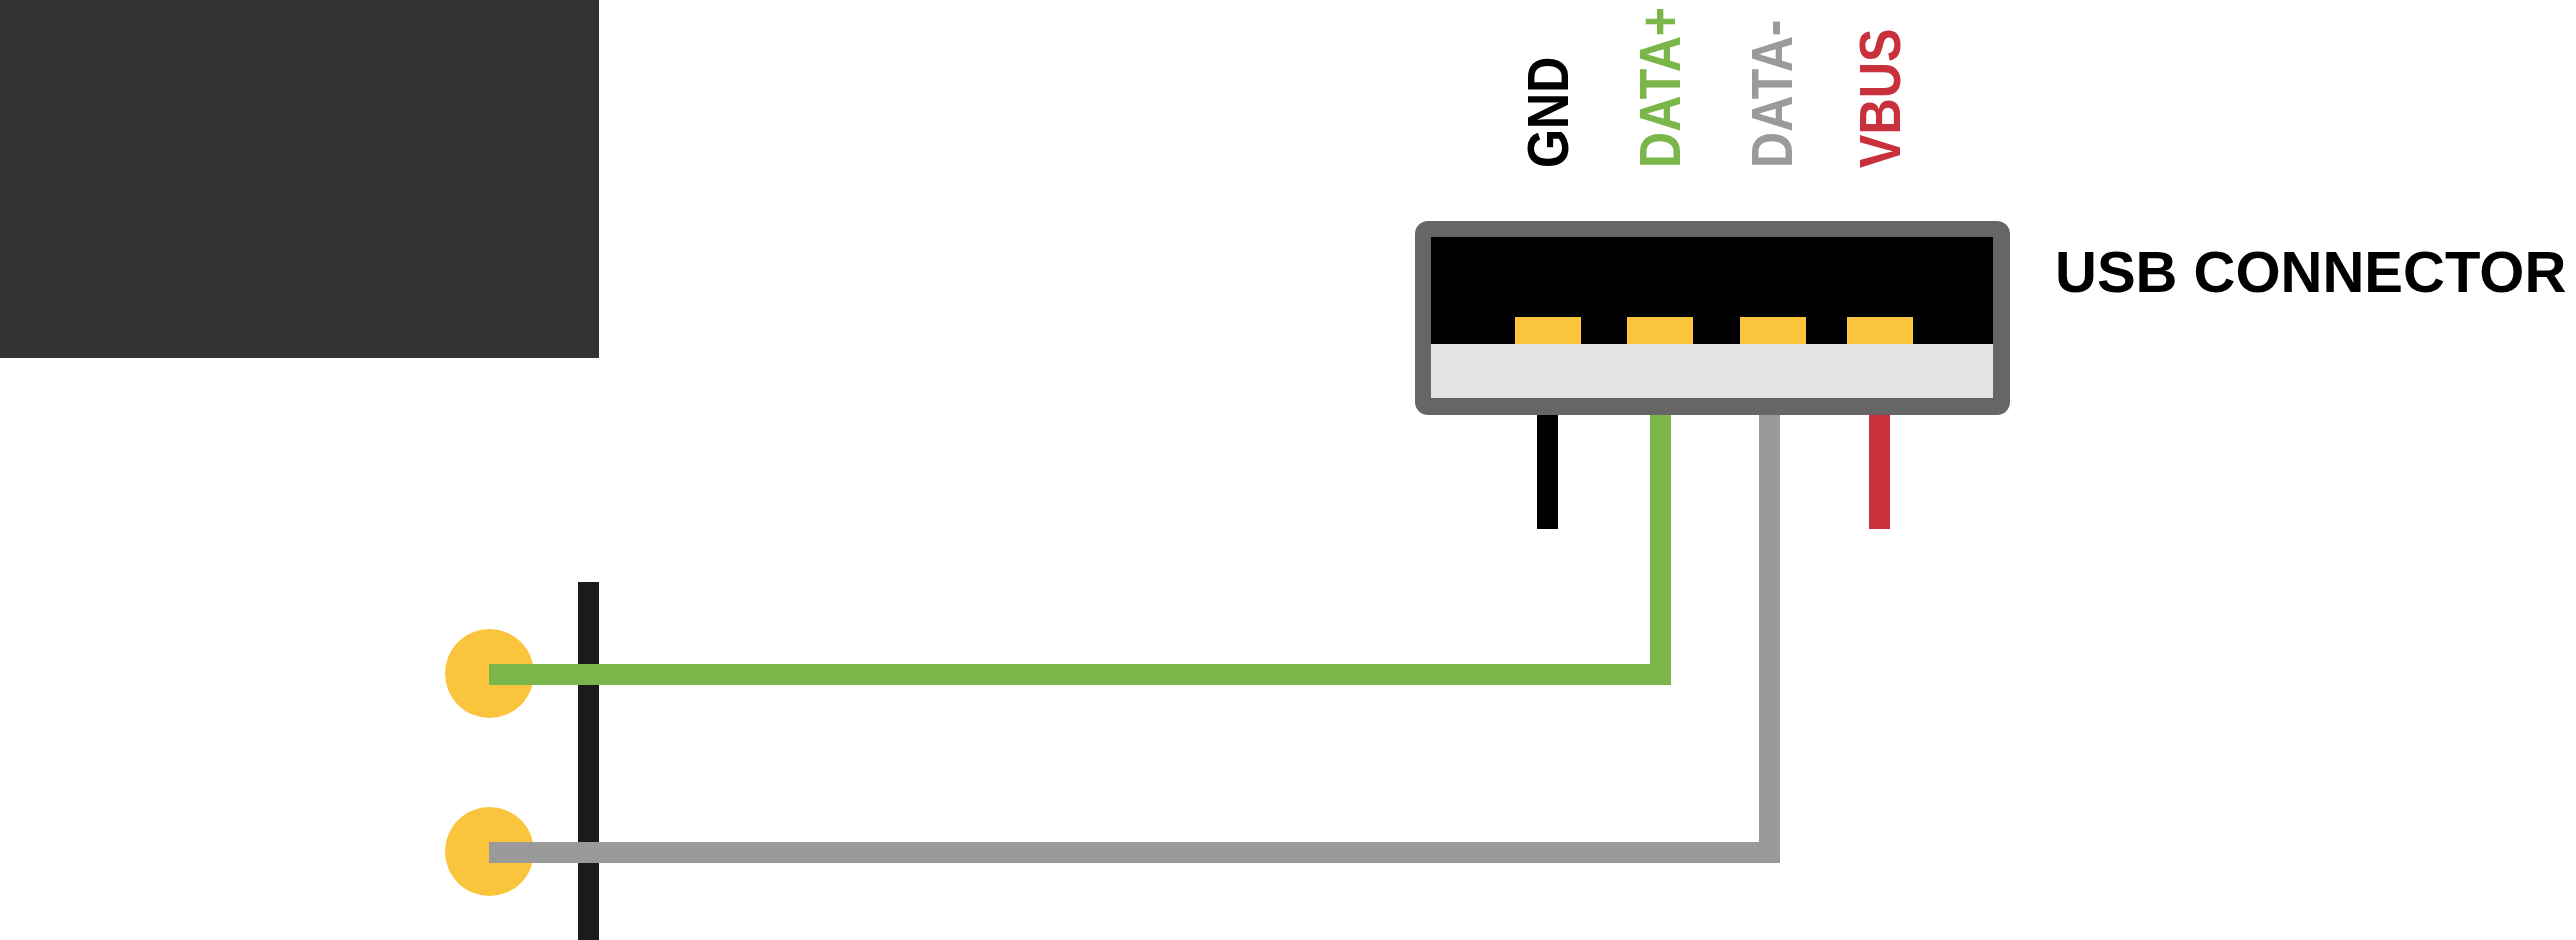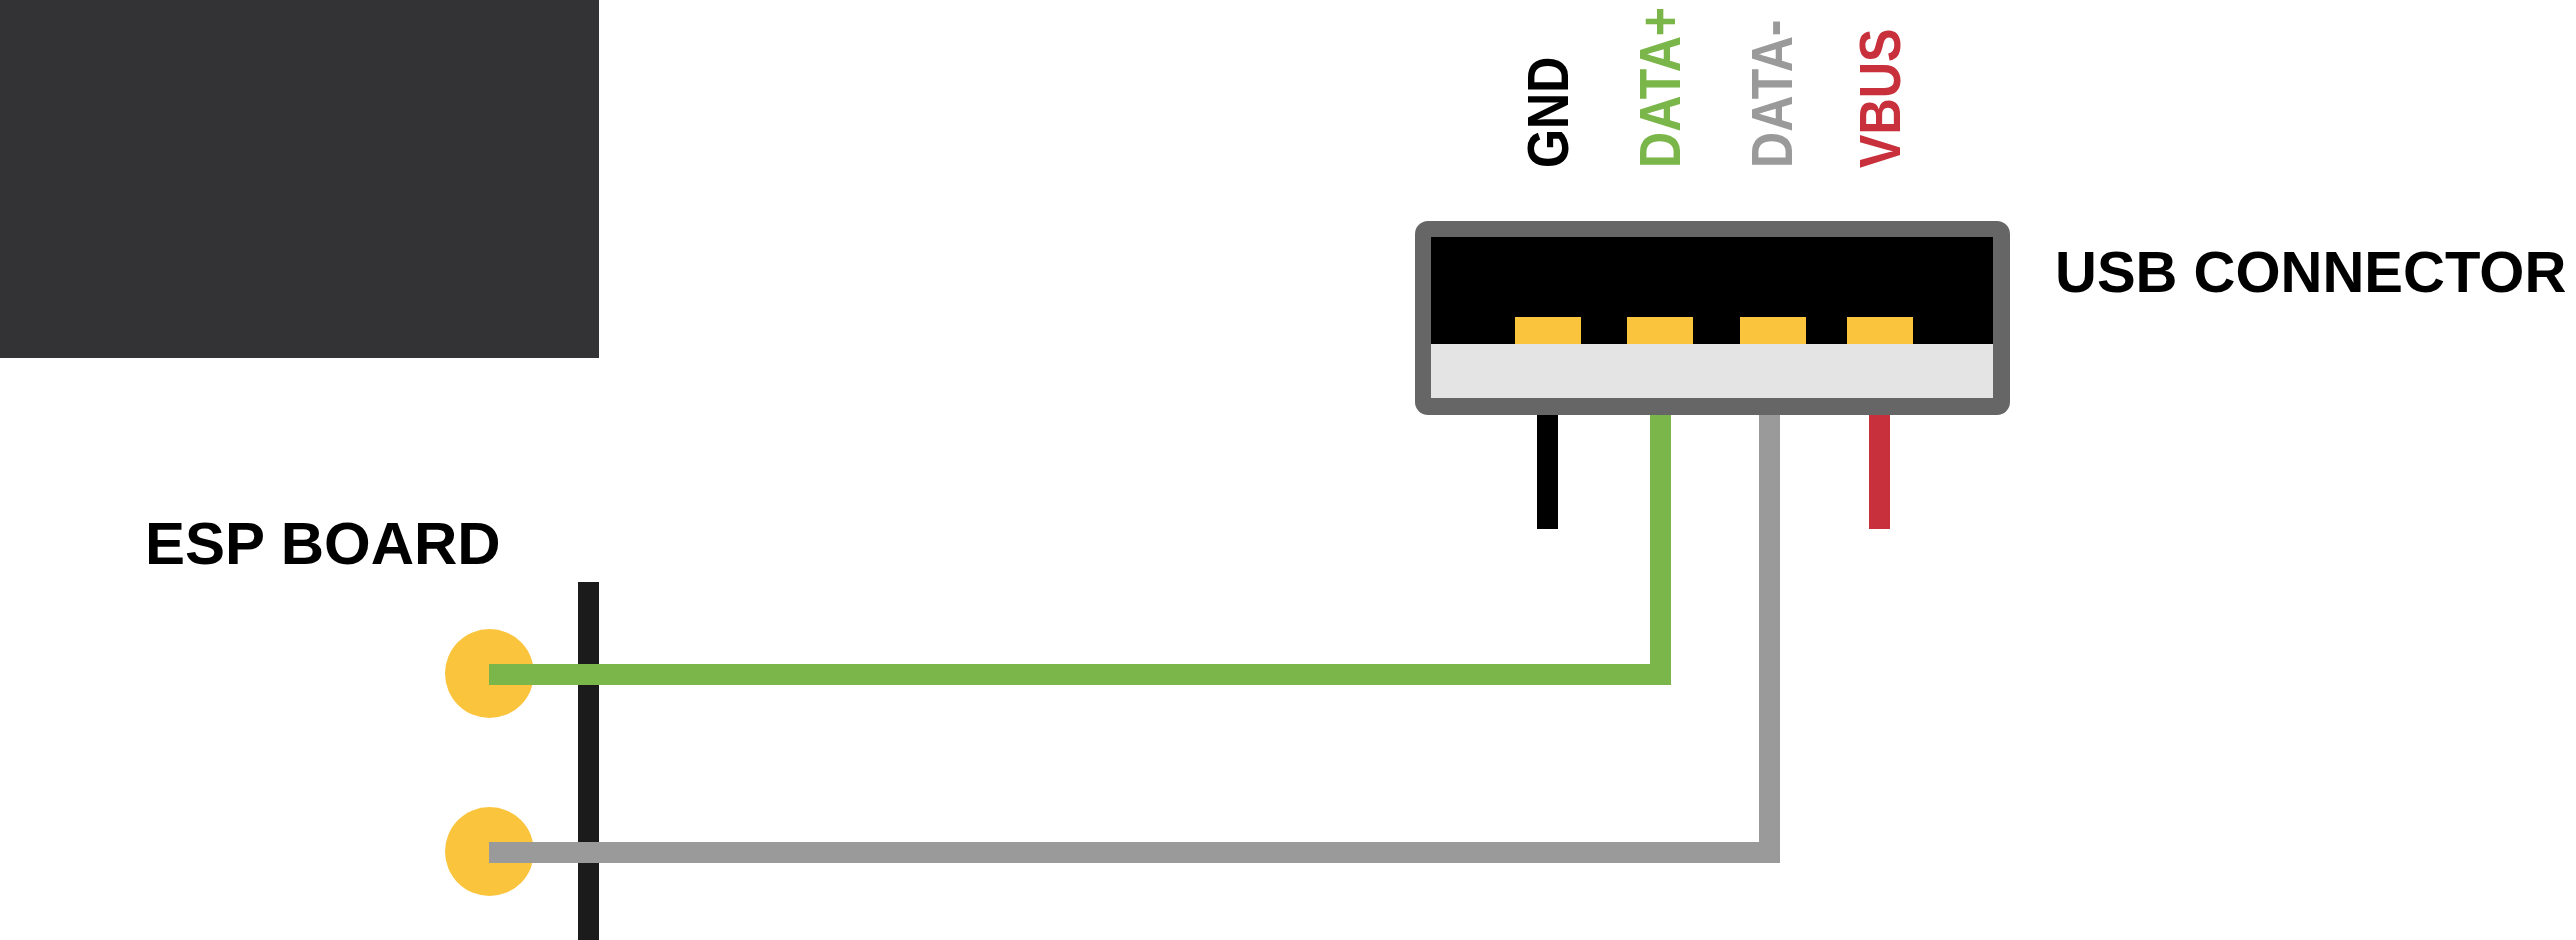--- a/index.html
+++ b/index.html
@@ -43,21 +43,20 @@
   .usb-title{left:2055px; top:232px; color:#000; font-weight:bold; font-size:58px;}
   .usb-title div{line-height:79px; white-space:nowrap;text-align:right;}
 </style>
 </head>
 <body>
 
 <div id="stage">
 
   <div class="abs board" style="background-color: rgb(51, 50, 52);"></div>
   <div class="abs board-edge" style="background-color: rgb(27, 27, 27);"></div>
-  <div class="abs board-title">ESP BOARD</div>
 
   <div class="abs gpio-label gpio-1" style="color: rgb(255, 255, 255);">GPIO</div>
   <div class="abs sig-label sig-1" style="color: rgb(255, 255, 255);">DP</div>
   <div class="abs pin-circle pin-c1" style="background-color: rgb(250, 196, 61);"></div>
 
   <div class="abs gpio-label gpio-2" style="color: rgb(255, 255, 255);">GPIO</div>
   <div class="abs sig-label sig-2" style="color: rgb(255, 255, 255);">DM</div>
   <div class="abs pin-circle pin-c2" style="background-color: rgb(250, 196, 61);"></div>
 
   <div class="wire wire-green-h" style="background-color: rgb(122, 182, 74);"></div>

